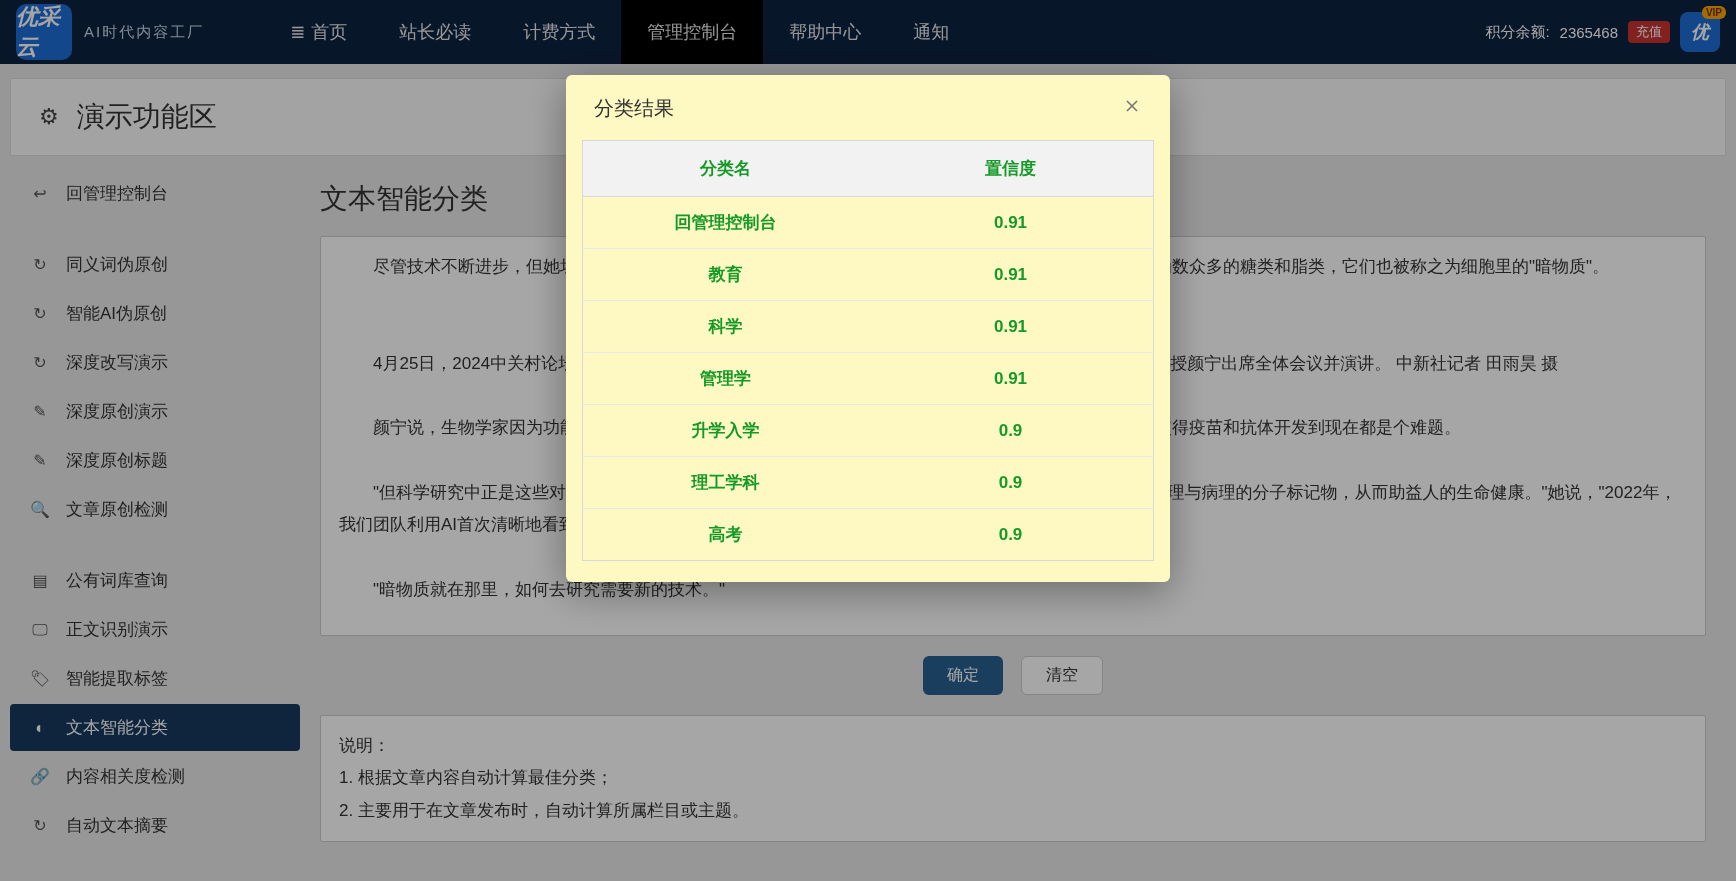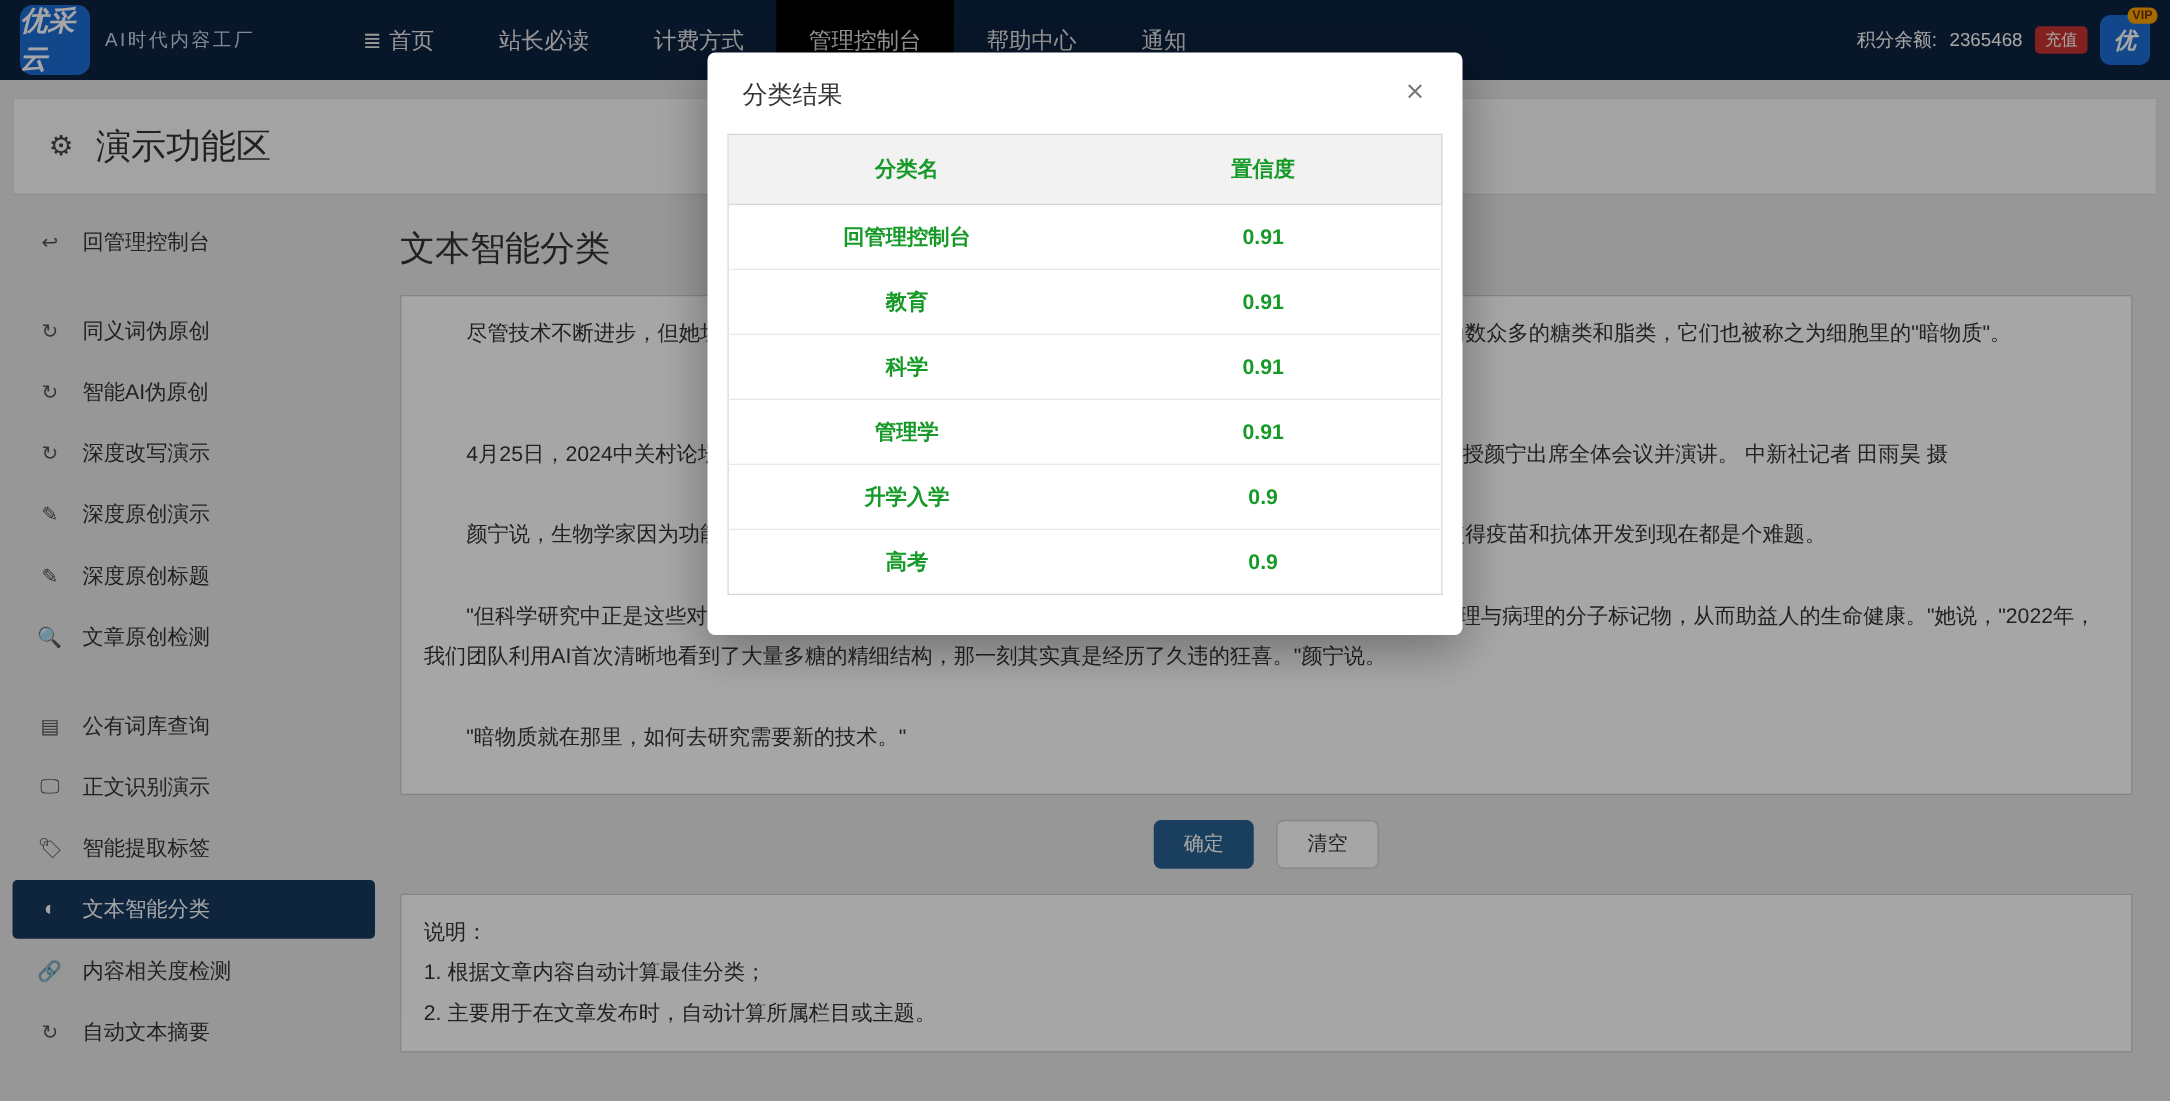--- a/index.html
+++ b/index.html
@@ -39,25 +39,25 @@
 .textarea-box { border: 1px solid #ccc; background: #fff; padding: 14px 18px; height: 400px; overflow-y: scroll; font-size: 17px; line-height: 1.9; color: #333; position: relative; border-radius: 2px; }
 .btn-row { display: flex; justify-content: center; gap: 18px; margin: 20px 0; }
 .btn-primary { background: #286090; color: #fff; padding: 8px 24px; border-radius: 6px; font-size: 16px; border: none; }
 .btn-secondary { background: #fff; color: #333; border: 1px solid #ccc; padding: 8px 24px; border-radius: 6px; font-size: 16px; }
 .notes-box { border: 1px solid #ccc; background: #fff; padding: 14px 18px; font-size: 17px; line-height: 1.9; border-radius: 2px; }
 
 
 .overlay { position: fixed; inset: 0; background: rgba(0,0,0,0.35); display: flex; align-items: flex-start; justify-content: center; padding-top: 42px; backdrop-filter: blur(0.5px); }
 
 
-.modal { background: #ffffff; width: 604px; border-radius: 6px; box-shadow: 0 10px 40px rgba(0,0,0,0.35); display: flex; flex-direction: column; }
+.modal { background: #fef9c3; width: 604px; border-radius: 6px; box-shadow: 0 10px 40px rgba(0,0,0,0.35); display: flex; flex-direction: column; margin-top: 33px; }
 .modal-head { display: flex; align-items: center; justify-content: space-between; padding: 20px 28px 18px; font-size: 20px; color: #333; }
 .close-x { cursor: pointer; color: #777; }
 .close-x svg { width: 20px; height: 20px; }
-.modal-body { padding: 0 16px 32px; }
+.modal-body { padding: 0 16px 21px; }
 .table { width: 100%; border: 1px solid #d8d8d8; border-collapse: collapse; }
 .table th { background: #f2f2f2; color: #169a27; font-weight: 700; font-size: 17px; padding: 16px; text-align: center; border-bottom: 1px solid #d8d8d8; }
 .table td { color: #169a27; font-weight: 700; font-size: 17px; padding: 14px; text-align: center; border-top: 1px solid #e8e8e8; }
 </style>
 </head>
 <body>
 
 <div class="navbar">
   <div class="logo-area">
     <div class="logo-box">优采云</div>
@@ -215,20 +215,24 @@
             </tr>
             <tr>
               <td>管理学</td>
               <td>0.91</td>
             </tr>
             <tr>
               <td>升学入学</td>
               <td>0.9</td>
             </tr>
             <tr>
+              <td>理工学科</td>
+              <td>0.9</td>
+            </tr>
+            <tr>
               <td>高考</td>
               <td>0.9</td>
             </tr>
           </tbody>
       </table>
     </div>
   </div>
 </div>
 
 </body></html>

